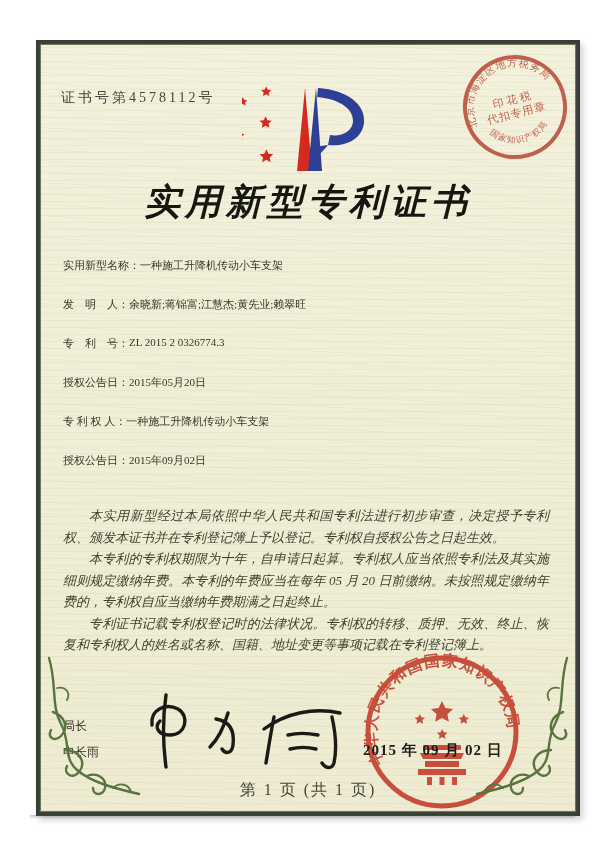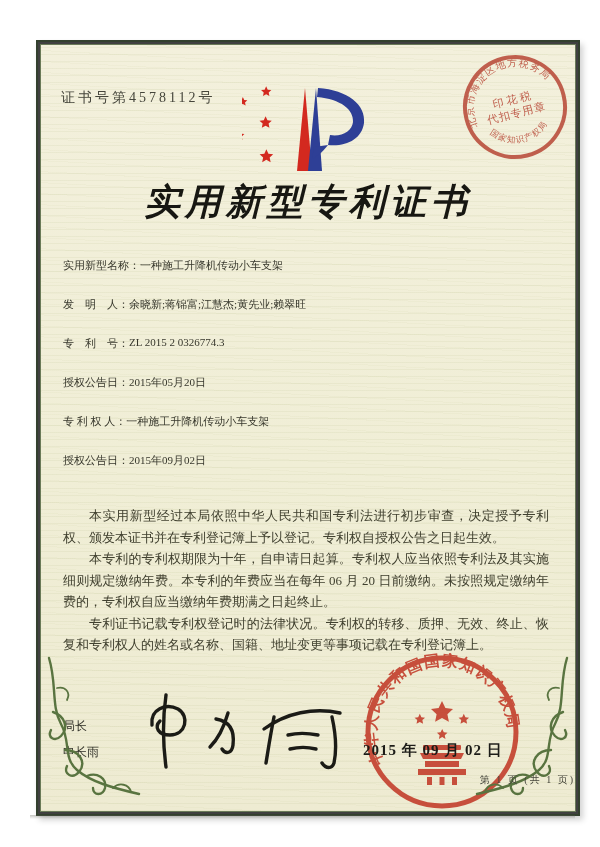--- a/index.html
+++ b/index.html
@@ -30,33 +30,33 @@
   .title{
     position:absolute;left:0;right:0;top:133px;text-align:center;
     font-size:36px;font-weight:bold;letter-spacing:5px;color:#171712;font-style:italic;
   }
   .fields{position:absolute;left:22px;right:26px;top:213px;}
   .field-row{display:flex;margin-bottom:24px;font-size:11px;color:#37372c;}
   .field-label{white-space:pre;flex:0 0 auto;}
   .field-value{white-space:pre-wrap;}
   .body-text{
     position:absolute;left:22px;right:26px;top:460px;
-    font-size:13px;line-height:21.5px;color:#40402f;text-align:justify;
+    font-size:13px;line-height:21.5px;color:#40402f;text-align:justify;font-style:italic;
   }
   .body-text p{margin:0;text-indent:2em;}
   .sig-block{position:absolute;left:22px;top:668px;font-size:12px;color:#2e2e26;line-height:26px;}
   .sig-script{position:absolute;left:95px;top:638px;}
   .seal{position:absolute;left:322px;top:608px;}
   .seal-date{
     position:absolute;left:322px;top:696px;width:160px;
     font-size:15px;font-weight:bold;color:#1c1c18;letter-spacing:1px;text-align:left;
   }
   .footer{
-    position:absolute;left:0;right:0;bottom:24px;text-align:right;
-    font-size:10px;color:#45453b;letter-spacing:2px;
+    position:absolute;left:0;right:0;bottom:10px;text-align:center;
+    font-size:16px;color:#45453b;letter-spacing:2px;
   }
   .ornament{position:absolute;bottom:3px;}
   .ornament.left{left:2px;}
   .ornament.right{right:2px;transform:scaleX(-1);}
   .edge-shade{
     position:absolute;left:30px;top:815px;width:545px;height:4px;
     background:linear-gradient(180deg,rgba(90,90,80,.35),rgba(0,0,0,0));
   }
 </style>
 </head>
@@ -129,21 +129,21 @@
         <span class="field-value">一种施工升降机传动小车支架</span>
       </div>
       <div class="field-row">
         <span class="field-label">授权公告日：</span>
         <span class="field-value">2015年09月02日</span>
       </div>
     </div>
 
     <div class="body-text">
       <p>本实用新型经过本局依照中华人民共和国专利法进行初步审查，决定授予专利权、颁发本证书并在专利登记簿上予以登记。专利权自授权公告之日起生效。</p>
-      <p>本专利的专利权期限为十年，自申请日起算。专利权人应当依照专利法及其实施细则规定缴纳年费。本专利的年费应当在每年 06 月 20 日前缴纳。未按照规定缴纳年费的，专利权自应当缴纳年费期满之日起终止。</p>
+      <p>本专利的专利权期限为十年，自申请日起算。专利权人应当依照专利法及其实施细则规定缴纳年费。本专利的年费应当在每年 05 月 20 日前缴纳。未按照规定缴纳年费的，专利权自应当缴纳年费期满之日起终止。</p>
       <p>专利证书记载专利权登记时的法律状况。专利权的转移、质押、无效、终止、恢复和专利权人的姓名或名称、国籍、地址变更等事项记载在专利登记簿上。</p>
     </div>
 
     <div class="sig-block">
       <div>局长</div>
       <div>申长雨</div>
     </div>
 
     <div class="sig-script">
       <svg width="220" height="95" viewBox="0 0 220 95" fill="none" stroke="#1b1b16" stroke-width="3.4" stroke-linecap="round">

